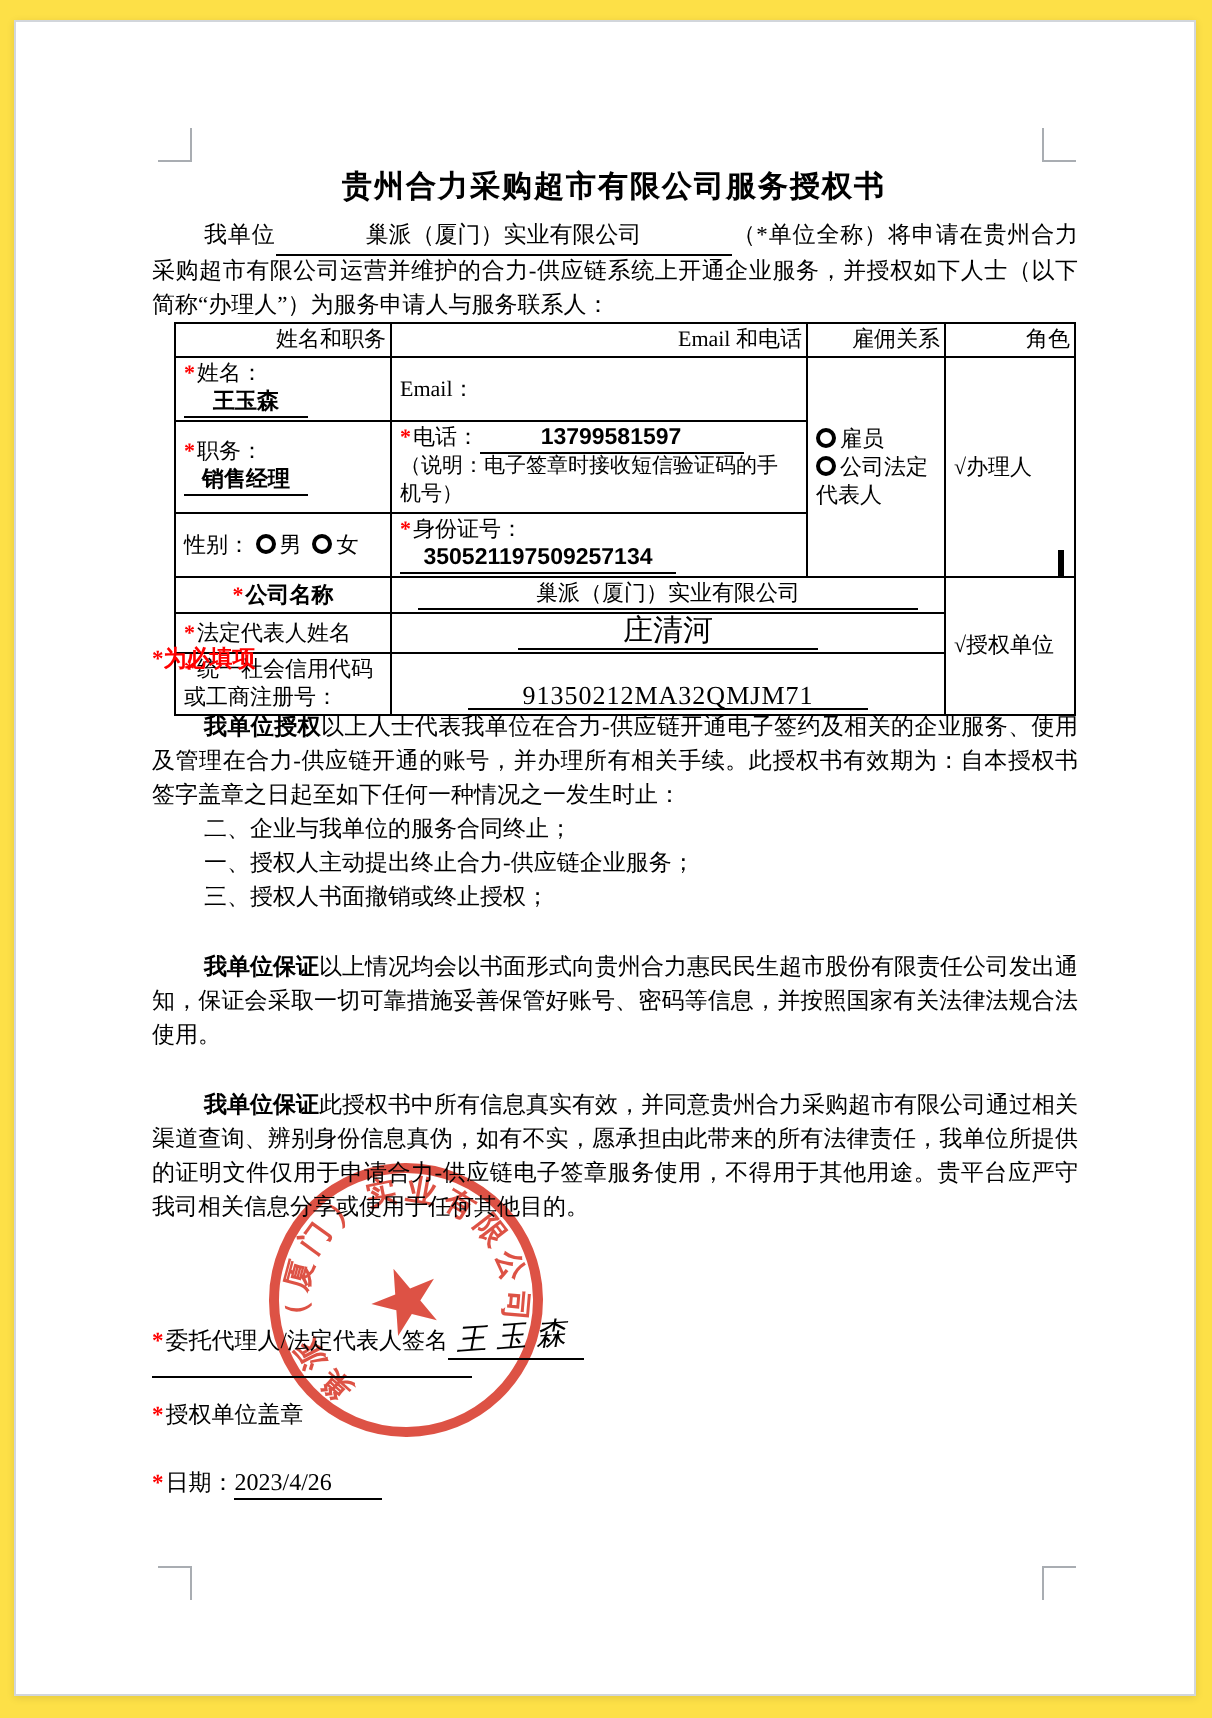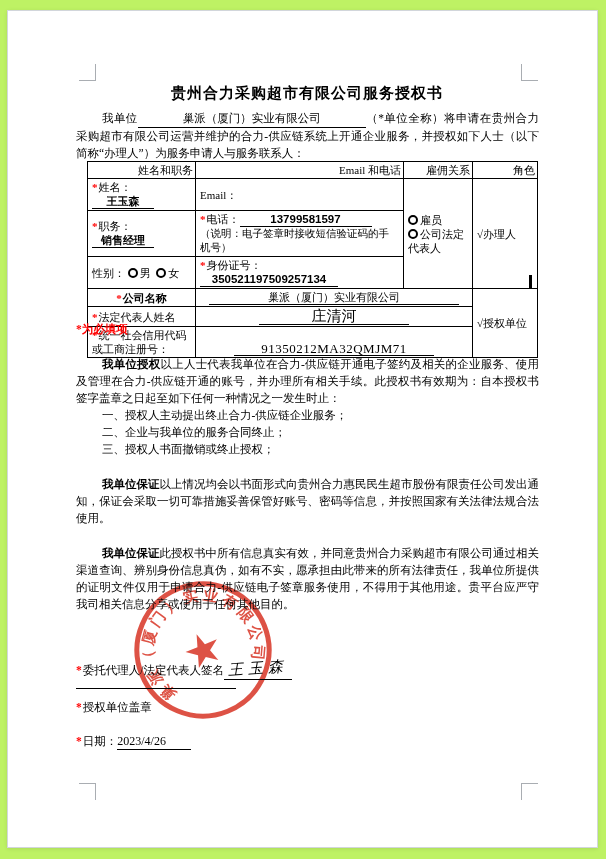--- a/index.html
+++ b/index.html
@@ -1,18 +1,18 @@
 <!DOCTYPE html>
 <html><head>
 <meta charset="utf-8">
 <style>
   html,body { margin:0; padding:0; }
   .screen {
     position:relative; width:606px; height:859px;
-    background:#bef264; overflow:hidden;
+    background:#fde047; overflow:hidden;
     font-family:"Liberation Serif","DejaVu Serif",serif;
     color:#000;
   }
   .page {
     position:absolute; left:7px; top:10px; width:589px; height:836px;
     background:#ffffff; border:1px solid #d2d6db;
     box-shadow:0 1px 4px rgba(0,0,0,0.10);
   }
   
   .cmark { position:absolute; width:16px; height:16px; }
@@ -131,22 +131,22 @@
       <td><span class="req">*</span><span>统一社会信用代码或工商注册号：</span></td>
       <td colspan="2" class="center vbottom"><span class="fill credit-code" style="width:200px;">91350212MA32QMJM71</span></td>
     </tr>
   </tbody>
     </table>
 
   <div class="req-note"><span>*</span><span>为必填项</span></div>
 
   <div class="body-text">
     <div class="para"><span class="lead">我单位授权</span><span>以上人士代表我单位在合力-供应链开通电子签约及相关的企业服务、使用及管理在合力-供应链开通的账号，并办理所有相关手续。此授权书有效期为：自本授权书签字盖章之日起至如下任何一种情况之一发生时止：</span></div>
+    <div class="list-item">二、企业与我单位的服务合同终止；</div>
     <div class="list-item">一、授权人主动提出终止合力-供应链企业服务；</div>
-    <div class="list-item">二、企业与我单位的服务合同终止；</div>
     <div class="list-item">三、授权人书面撤销或终止授权；</div>
     <div class="para"><span class="lead">我单位保证</span><span>以上情况均会以书面形式向贵州合力惠民民生超市股份有限责任公司发出通知，保证会采取一切可靠措施妥善保管好账号、密码等信息，并按照国家有关法律法规合法使用。</span></div>
     <div class="para"><span class="lead">我单位保证</span><span>此授权书中所有信息真实有效，并同意贵州合力采购超市有限公司通过相关渠道查询、辨别身份信息真伪，如有不实，愿承担由此带来的所有法律责任，我单位所提供的证明文件仅用于申请合力-供应链电子签章服务使用，不得用于其他用途。贵平台应严守我司相关信息分享或使用于任何其他目的。</span></div>
   </div>
 
   <div class="sig-row"><span class="req">*</span><span>委托代理人/法定代表人签名</span><span class="sig-fill"><span class="signature">王玉森</span></span></div>
 
   <div class="blank-line2"></div>
 
   <div class="stamp-row"><span class="req">*</span><span>授权单位盖章</span></div>

